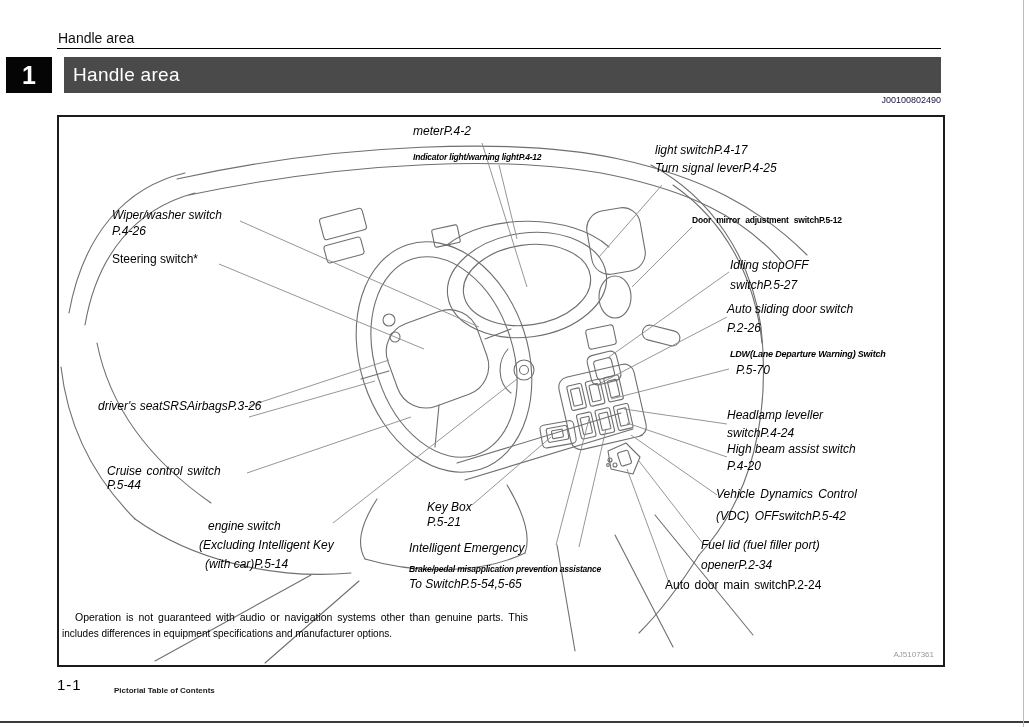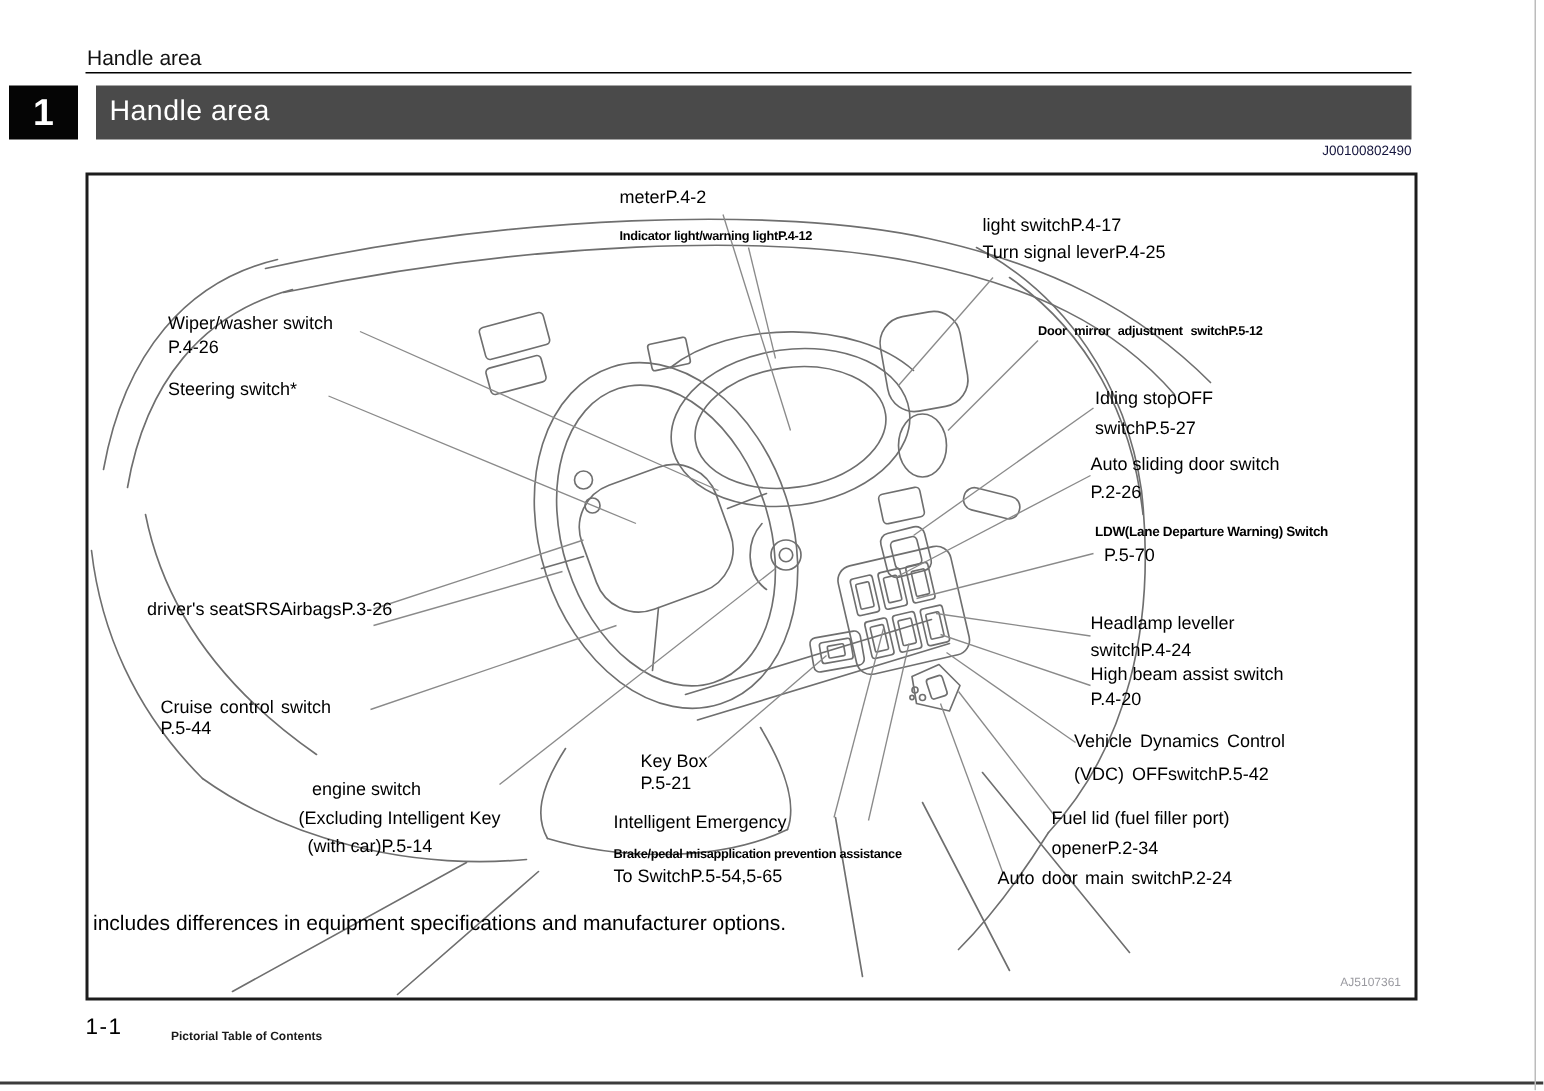--- a/index.html
+++ b/index.html
@@ -14,31 +14,31 @@
   .chap-tab{position:absolute;left:6px;top:57px;width:46px;height:36px;background:#050505;
     color:#fff;font-size:25px;font-weight:bold;text-align:center;line-height:36px;}
   .banner{position:absolute;left:64px;top:57px;width:877px;height:36px;background:#4a4a4a;}
   .banner .t{color:#fff;font-size:19px;line-height:36px;padding-left:9px;letter-spacing:0.3px;}
   .doc-code{position:absolute;right:88px;top:95px;font-size:9px;color:#14143c;}
   
   .fig-box{position:absolute;left:57px;top:115px;width:884px;height:548px;border:2px solid #1c1c1c;background:#fff;}
   .fig-box svg{position:absolute;left:0;top:0;}
   
   .lbl{position:absolute;font-size:12px;line-height:18px;white-space:nowrap;color:#000;}
-  .lbl .l{display:block;}
+  .lbl .l{display:block;font-style:italic;}
   .sub{font-size:8.5px;font-weight:bold;letter-spacing:-0.2px;}
   .ws1{word-spacing:1.5px;}
   .ws2{word-spacing:2px;}
   .ws3{word-spacing:3px;}
   .fig-code{position:absolute;right:95px;top:650px;font-size:8px;color:#9a9aa0;}
   
   .footnote{position:absolute;left:62px;top:606px;color:#000;}
   .footnote .f1{font-size:12px;word-spacing:2.5px;line-height:15px;}
   .footnote .f2{font-size:10.5px;word-spacing:2px;margin-top:5px;padding-left:13px;line-height:13px;}
-  .footnote .f3{font-size:14px;margin-top:3px;line-height:13px;}
+  .footnote .f3{font-size:10px;margin-top:3px;line-height:13px;}
   
   .pg-num{position:absolute;left:57px;top:676px;font-size:15px;letter-spacing:1px;}
   .pg-sec{position:absolute;left:114px;top:686px;font-size:8px;font-weight:bold;color:#1a1a1a;}
   .bottom-rule{position:absolute;left:0;top:721px;width:1029px;height:2px;background:#3c3c3c;}
   .right-edge{position:absolute;left:1023px;top:0;width:1px;height:727px;background:#bcbcbc;}
 </style>
 </head>
 <body>
 
 <div class="run-head">Handle area</div>
@@ -264,19 +264,20 @@
 <div class="lbl" style="left:701px;top:535px;line-height:20px">
   <span class="l">Fuel lid (fuel filler port)</span>
   <span class="l">openerP.2-34</span>
 </div>
 
 <div class="lbl ws1" style="left:665px;top:576px">Auto door main switchP.2-24</div>
 
 <div class="fig-code">AJ5107361</div>
 
 <div class="footnote">
+  <div class="f2">Operation is not guaranteed with audio or navigation systems other than genuine parts. This</div>
   <div class="f3">includes differences in equipment specifications and manufacturer options.</div>
 </div>
 
 <div class="pg-num">1-1</div>
 <div class="pg-sec">Pictorial Table of Contents</div>
 <div class="bottom-rule"></div>
 <div class="right-edge"></div>
 
 </body></html>

